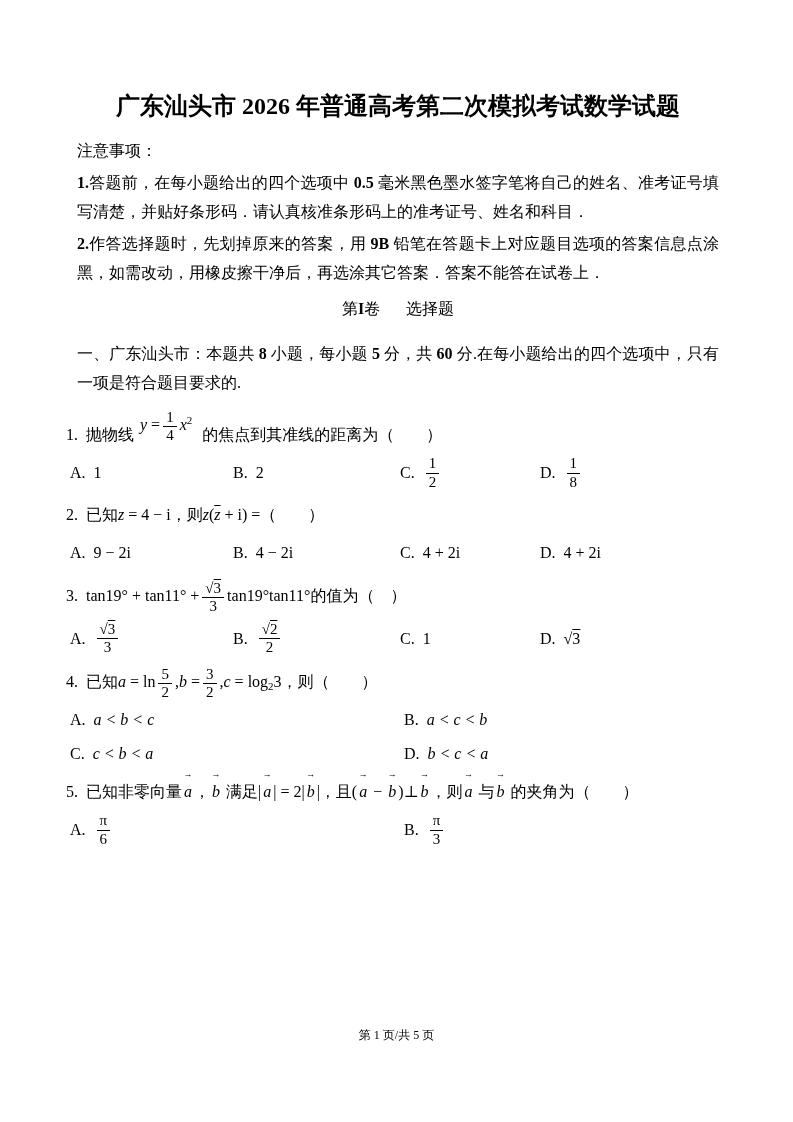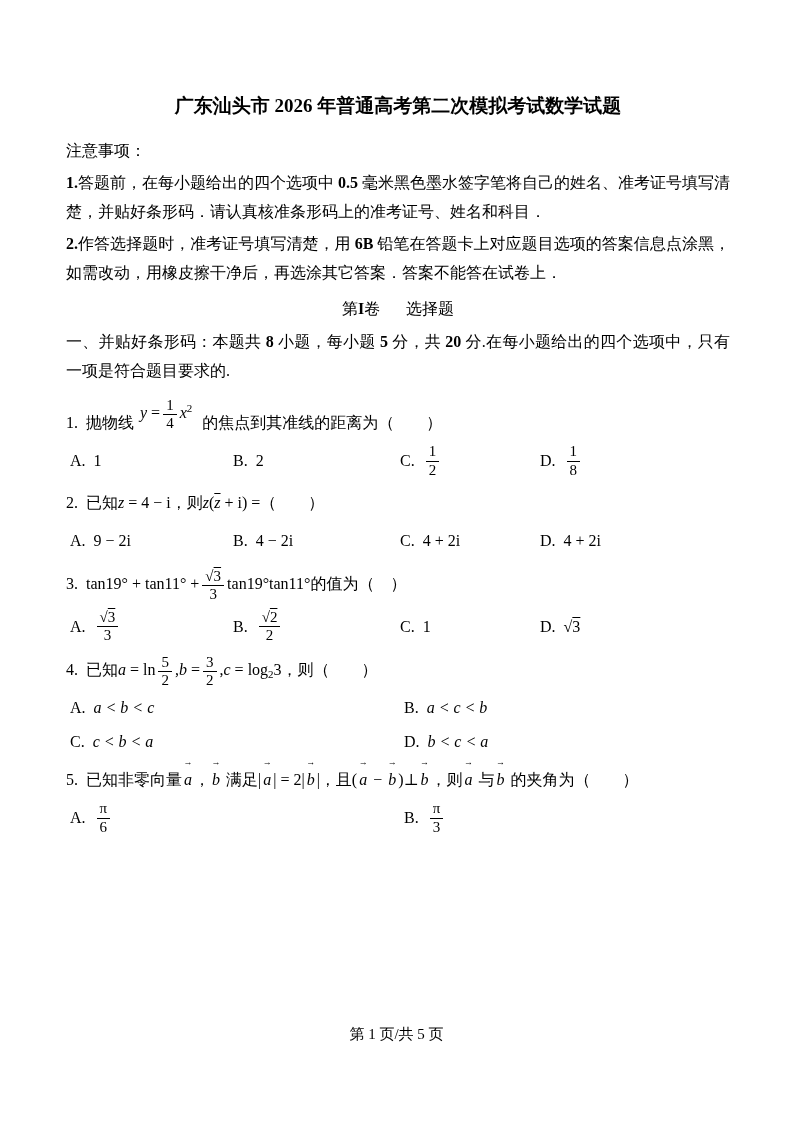--- a/index.html
+++ b/index.html
@@ -8,36 +8,36 @@
     width:793px;height:1122px;
     box-sizing:border-box;
     background:#fff;color:#000;
     font-family:"Liberation Serif","DejaVu Serif",serif;
     font-size:16px;
     padding:92px 63px 0 66px;
     overflow:hidden;
   }
   .title{
     text-align:center;
-    font-size:19px;
+    font-size:24px;
     font-weight:bold;
     line-height:28px;
     margin-bottom:16px;
     white-space:nowrap;
   }
   .para{
     line-height:29px;
     text-align:justify;
-    margin:3px 0;
+    margin:3px 11px;
   }
   .b{font-weight:bold;}
   .section-head{
     text-align:center;
     line-height:28px;
-    margin:8px 0 4px 0;
+    margin:8px 0 16px 0;
   }
   .sec-gap{display:inline-block;width:1.6em;}
   .q{line-height:30px;margin-top:8px;}
   .q .qno{margin-right:8px;}
   .opts4{
     display:grid;
     grid-template-columns:163px 167px 140px 1fr;
     align-items:center;
     margin:4px 0 6px 4px;
     min-height:38px;
@@ -78,41 +78,41 @@
     position:absolute;left:50%;top:-7px;
     transform:translateX(-50%);
     font-size:9px;line-height:1;
   }
   .sub{font-size:11px;vertical-align:-3px;}
   .sup{font-size:11px;vertical-align:6px;}
   .footer{
     position:absolute;
     left:0;right:0;bottom:78px;
     text-align:center;
-    font-size:15px;
+    font-size:12px;
   }
 </style>
 </head>
 <body>
 
 <div class="page">
 
   <div class="title">广东汕头市 2026 年普通高考第二次模拟考试数学试题</div>
 
   <div class="para">注意事项：</div>
 
   <p class="para"><span class="b">1.</span><span>答题前，在每小题给出的四个选项中 </span><span class="b">0.5</span><span> 毫米黑色墨水签字笔将自己的姓名、准考证号填写清楚，并贴好条形码．请认真核准条形码上的准考证号、姓名和科目．</span></p>
 
-  <p class="para"><span class="b">2.</span><span>作答选择题时，准考证号填写清楚，用 </span><span class="b">6B</span><span> 铅笔在答题卡上对应题目选项的答案信息点涂黑，如需改动，用橡皮擦干净后，再选涂其它答案．答案不能答在试卷上．</span></p>
+  <p class="para"><span class="b">2.</span><span>作答选择题时，先划掉原来的答案，用 </span><span class="b">9B</span><span> 铅笔在答题卡上对应题目选项的答案信息点涂黑，如需改动，用橡皮擦干净后，再选涂其它答案．答案不能答在试卷上．</span></p>
 
 
 
   <div class="section-head"><span>第</span><span class="b">I</span><span>卷</span><span class="sec-gap"></span><span>选择题</span></div>
 
-  <p class="para"><span>一、并贴好条形码：本题共 </span><span class="b">8</span><span> 小题，每小题 </span><span class="b">5</span><span> 分，共 </span><span class="b">20</span><span> 分.在每小题给出的四个选项中，只有一项是符合题目要求的.</span></p>
+  <p class="para"><span>一、广东汕头市：本题共 </span><span class="b">8</span><span> 小题，每小题 </span><span class="b">5</span><span> 分，共 </span><span class="b">60</span><span> 分.在每小题给出的四个选项中，只有一项是符合题目要求的.</span></p>
 
   <div class="q">
     <span class="qno">1.</span><span>抛物线</span><span class="raised"><span class="it">y</span> <span>=</span><span class="frac">
           <span class="fnum">1</span>
           <span class="fden">4</span>
         </span><span class="it">x</span><span class="sup">2</span></span><span>的焦点到其准线的距离为（　　）</span>
     <div class="opts4">
       <span class="opt">
           <span class="olabel">A.</span>
           <span>1</span>

